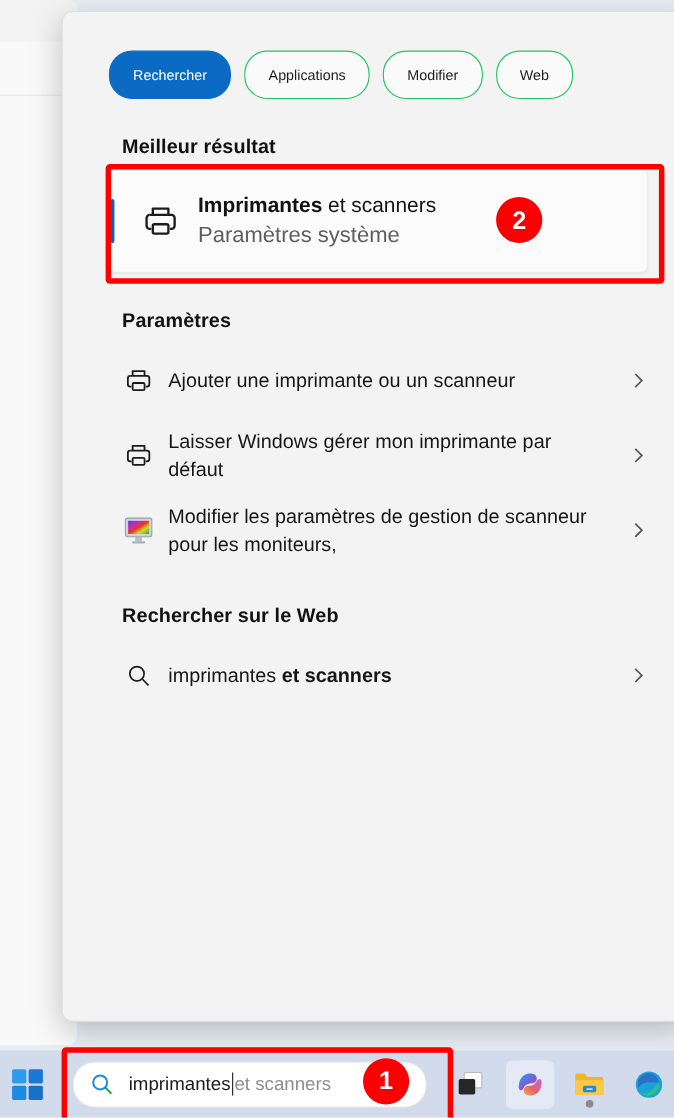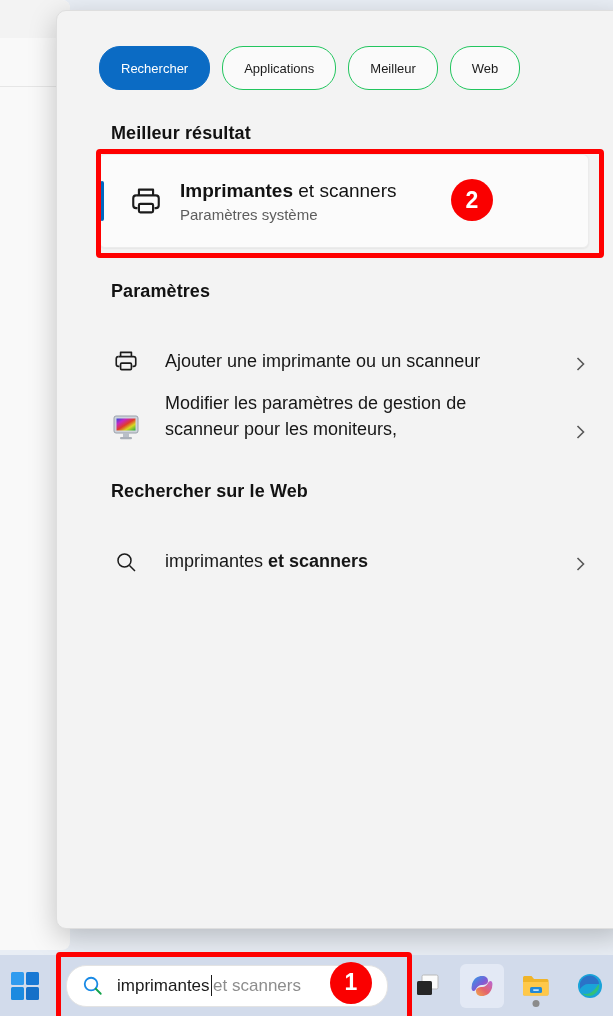--- a/index.html
+++ b/index.html
@@ -42,32 +42,32 @@
   .best-wrap{position:relative;margin:0 0 0 42px;width:490px;}
   .best-card{
     position:relative;background:#fbfbfb;border:1px solid #ececec;border-radius:6px;
     height:92px;display:flex;align-items:center;box-shadow:0 1px 2px rgba(0,0,0,.06);
   }
   .accent{position:absolute;left:0;top:26px;width:4px;height:40px;background:#0067c0;border-radius:2px;}
   .best-icon{margin-left:26px;width:40px;display:flex;justify-content:center;}
   .best-text{margin-left:14px;}
   .best-title{font-size:19px;color:#121212;line-height:1.25;}
   .best-title b{font-weight:bold;}
-  .best-sub{font-size:15px;color:#5d5d5d;margin-top:3px;}
+  .best-sub{font-size:20px;color:#5d5d5d;margin-top:3px;}
   .red-box{position:absolute;border:5px solid #ff0000;border-radius:4px;pointer-events:none;}
   .badge{
     position:absolute;width:42px;height:42px;border-radius:50%;background:#fa0000;
     color:#fff;font-size:23px;font-weight:bold;display:flex;align-items:center;
     justify-content:center;
   }
 
   
   .row{
-    display:flex;align-items:flex-end;margin-left:42px;width:496px;
-    min-height:56px;padding:6px 0;gap:12px;
+    display:flex;align-items:center;margin-left:42px;width:496px;
+    min-height:56px;padding:6px 0;
   }
   .row .ico{width:54px;display:flex;justify-content:center;flex:0 0 54px;}
   .row .label{flex:1;font-size:18px;color:#161616;line-height:1.45;padding-right:10px;}
   .row .label .muted{color:#6a6a6a;}
   .row .label b{font-weight:bold;}
   .chev{flex:0 0 30px;display:flex;justify-content:center;color:#585858;}
 
   
   #taskbar{
     position:absolute;left:0;bottom:0;width:613px;height:61px;
@@ -100,21 +100,21 @@
     <div class="fe-toolbar"></div>
 
   </div>
 </div>
 
 <div id="flyout">
 
   <div class="tabs">
     <div class="tab active">Rechercher</div>
     <div class="tab">Applications</div>
-    <div class="tab">Meilleur</div>
+    <div class="tab">Modifier</div>
     <div class="tab">Web</div>
   </div>
 
   <div class="section-title">Meilleur résultat</div>
 
   <div class="best-wrap">
     <div class="best-card">
       <div class="accent"></div>
       <div class="best-icon">
         <svg width="34" height="34" viewBox="0 0 24 24" fill="none" stroke="#1b1b1b" stroke-width="1.5" stroke-linejoin="round">
@@ -147,20 +147,36 @@
       </svg>
     </span>
     <span class="label">Ajouter une imprimante ou un scanneur</span>
     <span class="chev">
       <svg width="13" height="20" viewBox="0 0 12 20" fill="none" stroke="#585858" stroke-width="1.6">
           <path d="M3 4l6 6-6 6"></path>
         </svg>
     </span>
   </div>
 
+  <div class="row">
+    <span class="ico">
+      <svg width="26" height="26" viewBox="0 0 24 24" fill="none" stroke="#1b1b1b" stroke-width="1.5" stroke-linejoin="round">
+        <path d="M7 8V4h10v4"></path>
+          <path d="M5 8h14a2 2 0 0 1 2 2v5a2 2 0 0 1-2 2h-1"></path>
+        <path d="M6 17H5a2 2 0 0 1-2-2v-5a2 2 0 0 1 2-2"></path>
+          <rect x="7" y="14" width="10" height="6" rx="1"></rect>
+      </svg>
+    </span>
+    <span class="label">Laisser Windows gérer mon imprimante par défaut</span>
+    <span class="chev">
+      <svg width="13" height="20" viewBox="0 0 12 20" fill="none" stroke="#585858" stroke-width="1.6">
+          <path d="M3 4l6 6-6 6"></path>
+        </svg>
+    </span>
+  </div>
 
   <div class="row">
     <span class="ico">
       <svg width="30" height="30" viewBox="0 0 30 30">
         <defs>
           <linearGradient id="cm" x1="0" y1="0" x2="1" y2="1">
             <stop offset="0%" stop-color="#2b4bd8"></stop>
               <stop offset="25%" stop-color="#c427c4"></stop>
             <stop offset="50%" stop-color="#e03b2a"></stop>
               <stop offset="72%" stop-color="#d8d822"></stop>

